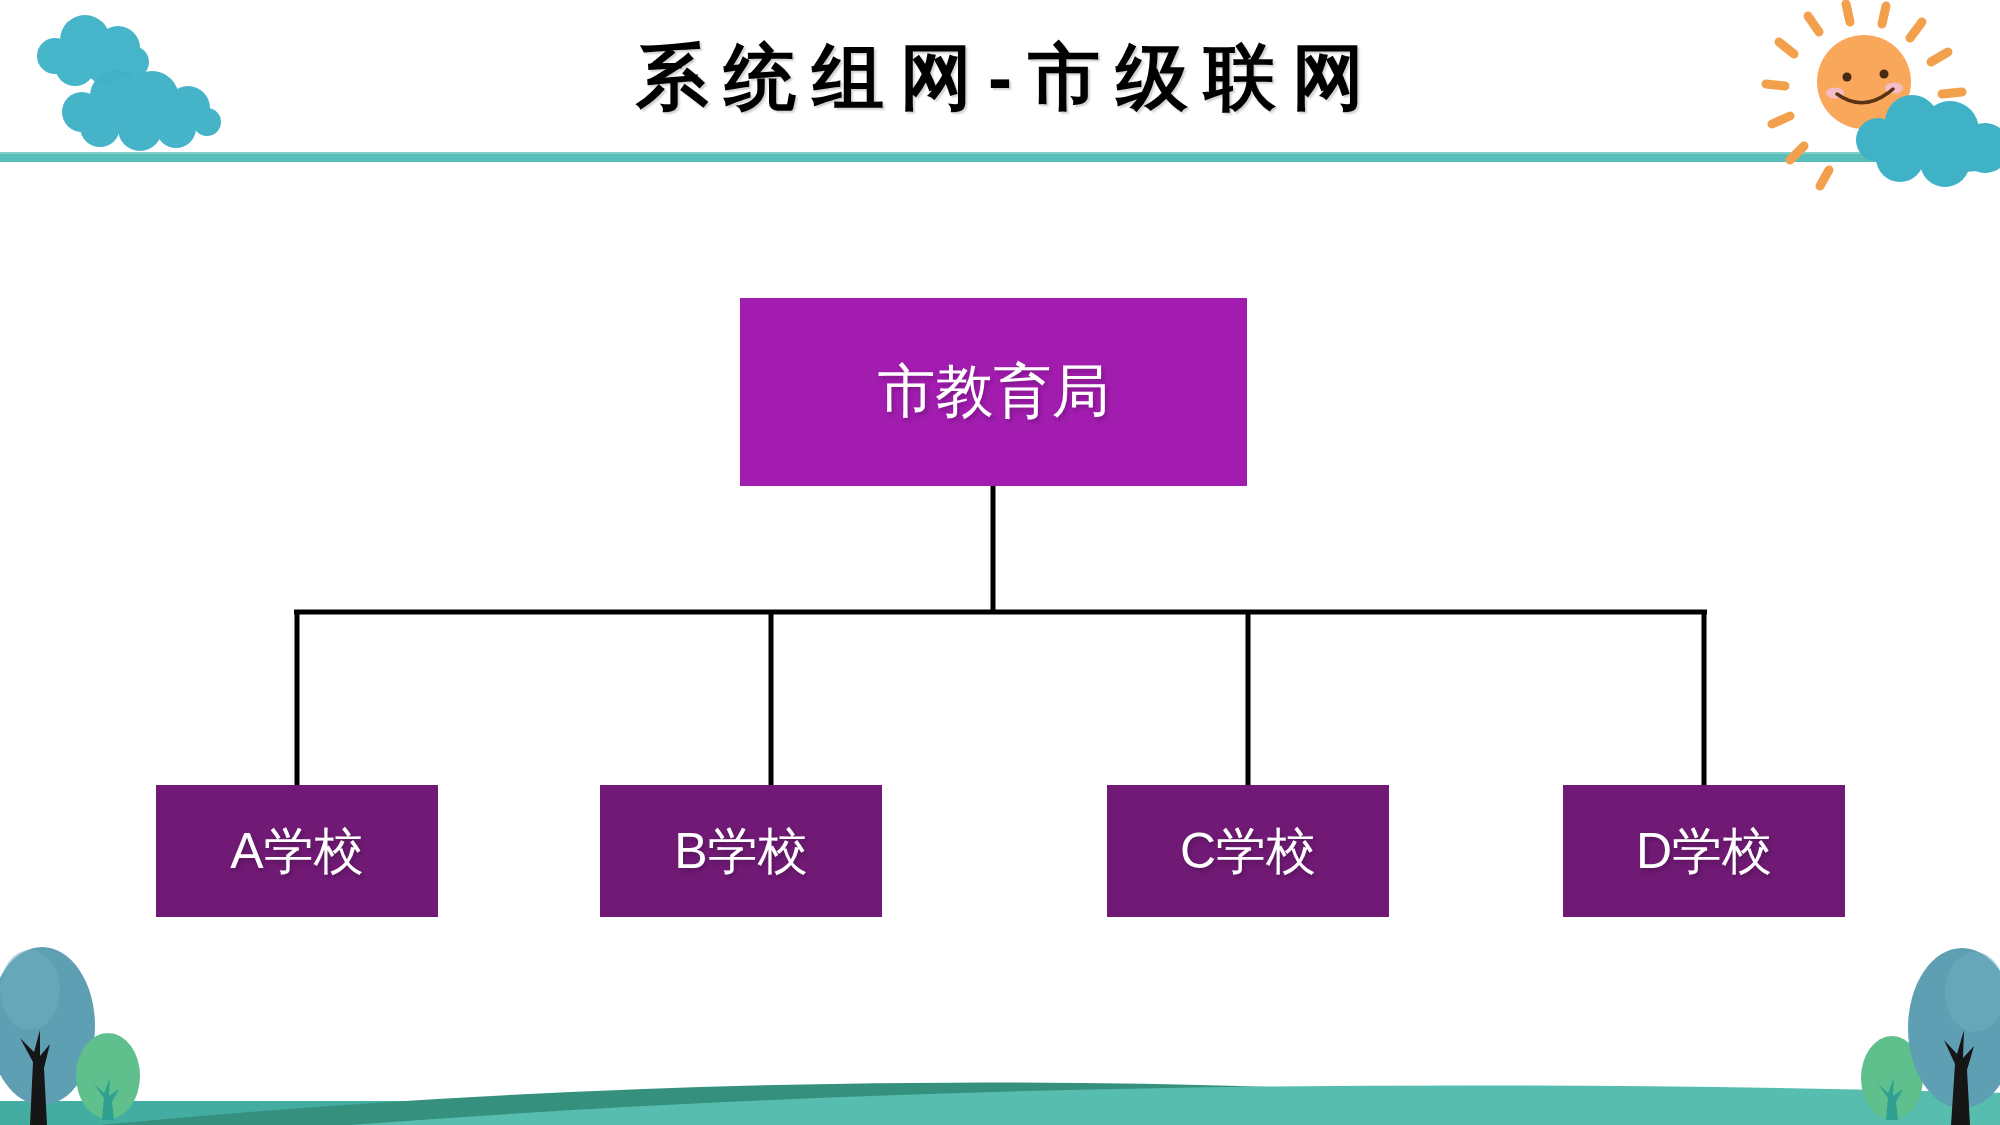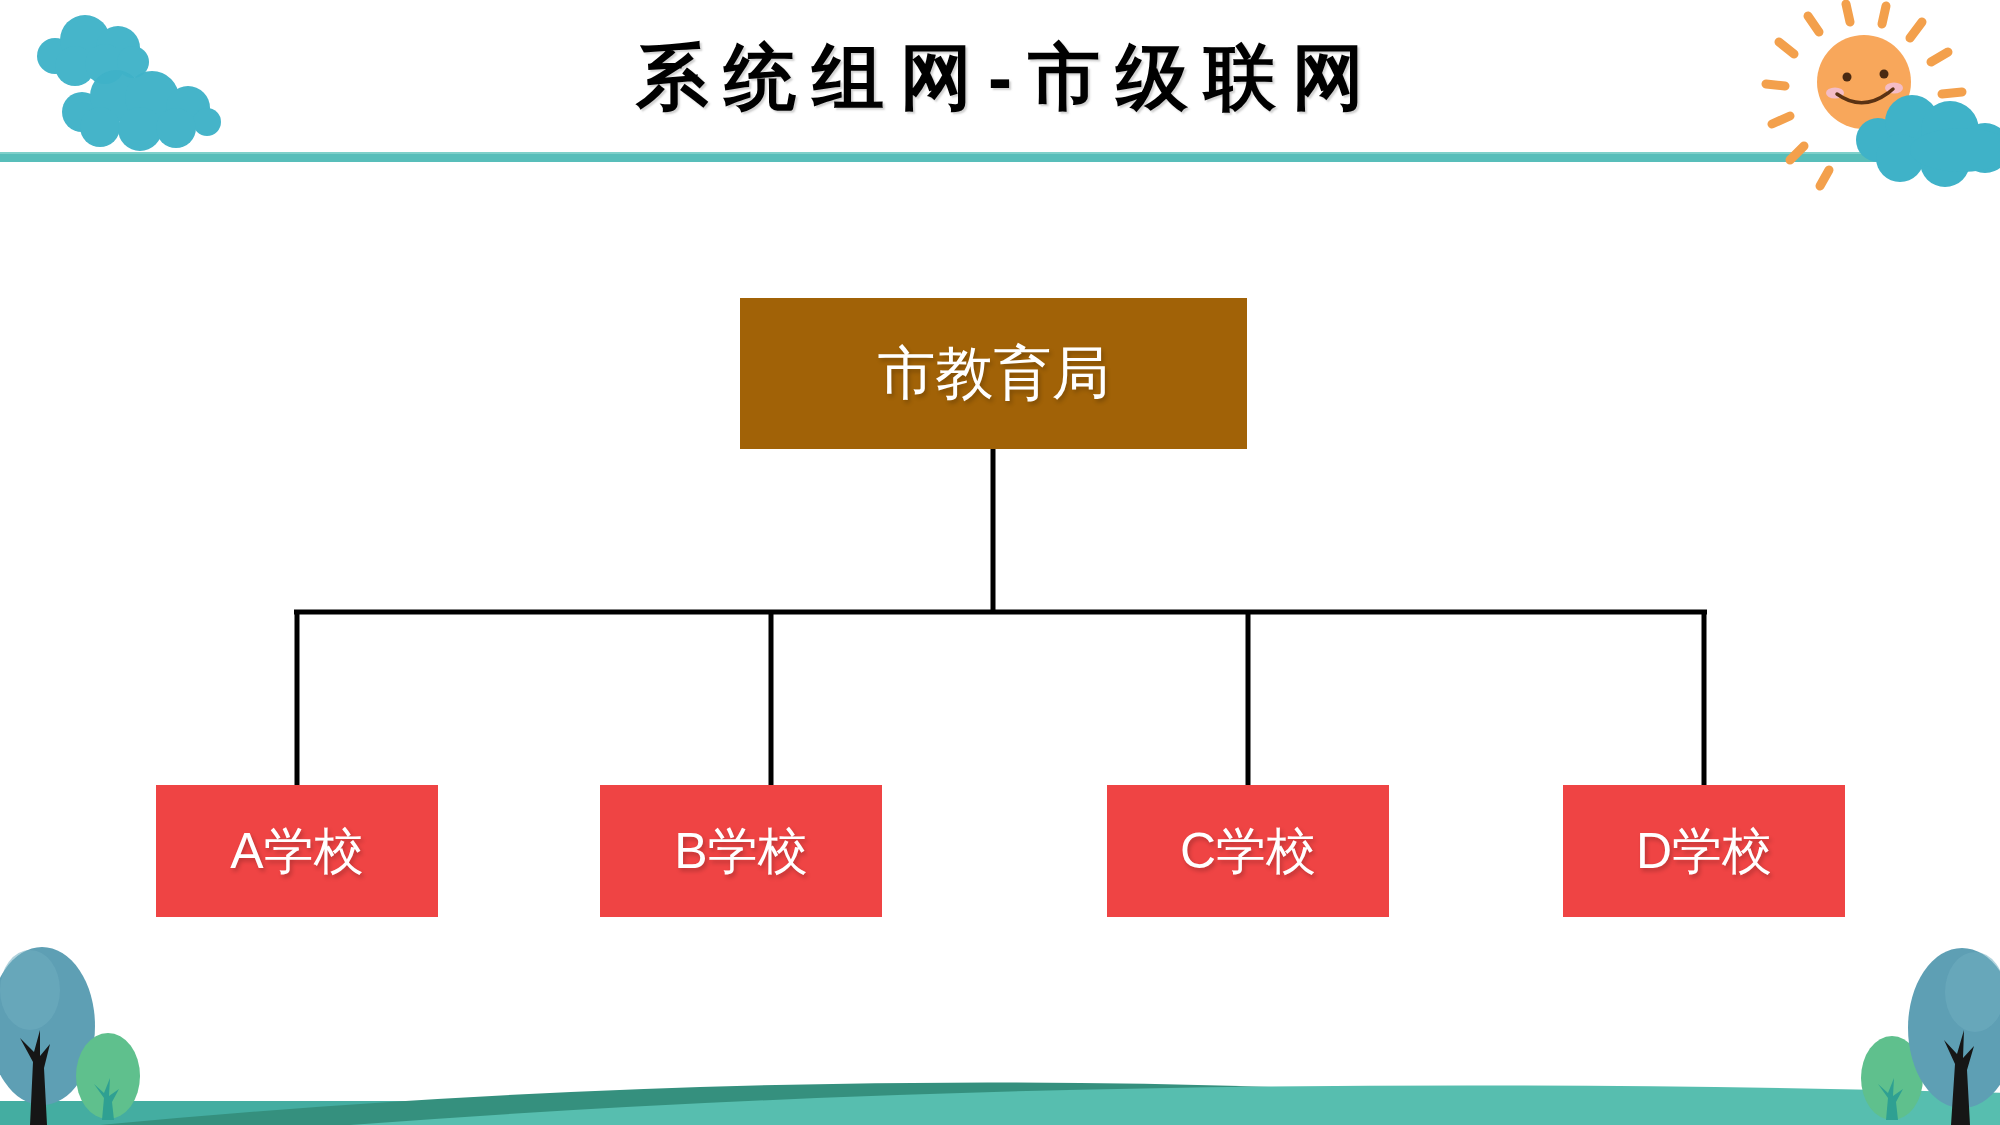--- a/index.html
+++ b/index.html
@@ -32,26 +32,26 @@
   }
   .connector-layer{z-index:2;}
   .decoration-layer{z-index:4;pointer-events:none;}
   
   .node{
     position:absolute;display:flex;align-items:center;justify-content:center;
     color:#fff;z-index:5;
     text-shadow:2px 3px 4px rgba(0,0,0,.22);
   }
   .node-root{
-    left:740px;top:298px;width:507px;height:151px;
-    background:#a16207;font-size:58px;
+    left:740px;top:298px;width:507px;height:188px;
+    background:#a21caf;font-size:58px;
   }
   .node-child{
     top:785px;width:282px;height:132px;
-    background:#ef4444;font-size:50px;
+    background:#701a75;font-size:50px;
   }
   .node-a{left:156px;}
   .node-b{left:600px;}
   .node-c{left:1107px;}
   .node-d{left:1563px;}
 </style>
 </head>
 <body>
 
 <div class="slide">

